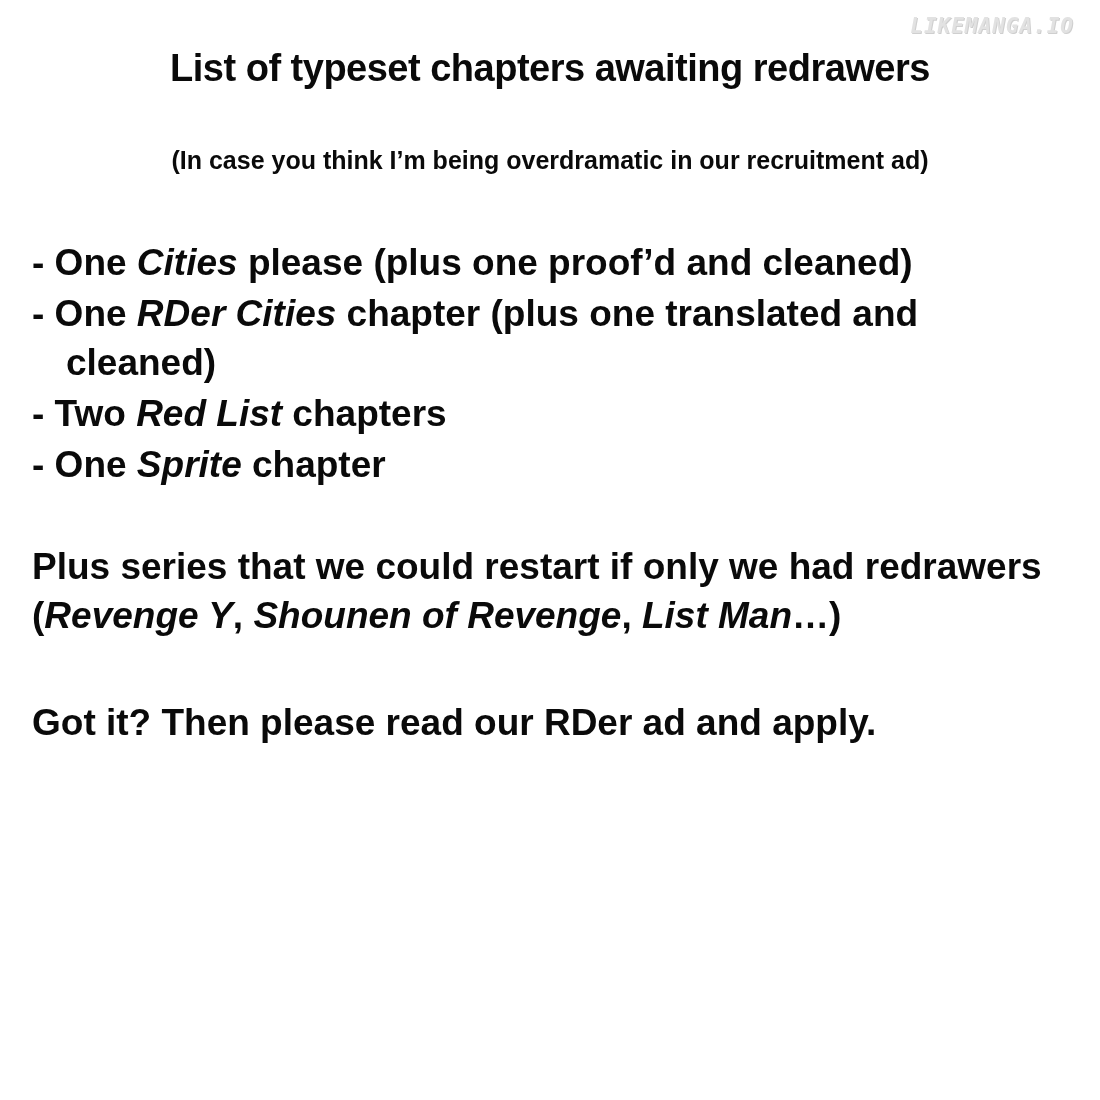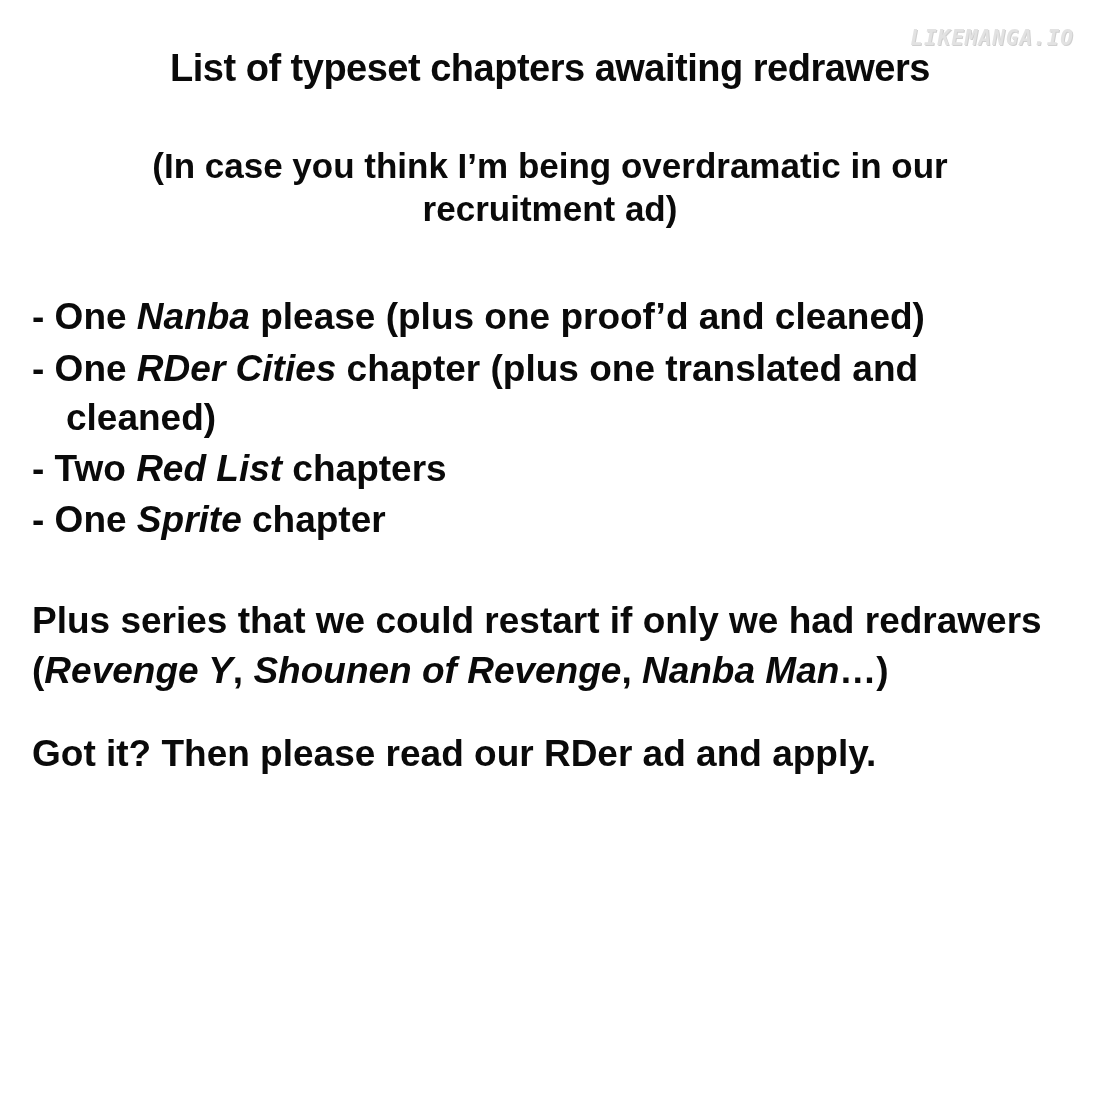--- a/index.html
+++ b/index.html
@@ -20,21 +20,21 @@
     position: relative;
     width: 1100px;
     height: 1100px;
     box-sizing: border-box;
     padding: 30px 32px 0 32px;
   }
 
   
   .watermark {
     position: absolute;
-    top: 26px;
+    top: 14px;
     right: 26px;
     font-family: "DejaVu Sans Mono", monospace;
     font-weight: bold;
     font-style: italic;
     font-size: 21px;
     letter-spacing: 1px;
     color: #e2e2e2;
     text-shadow: 1px 1px 0 #cfcfcf;
     user-select: none;
   }
@@ -45,21 +45,21 @@
     font-size: 38px;
     line-height: 1.08;
     letter-spacing: -0.5px;
     margin: 18px 0 0 0;
     padding: 0 40px;
   }
 
   .subtitle {
     text-align: center;
     font-weight: bold;
-    font-size: 35px;
+    font-size: 25px;
     line-height: 1.22;
     margin: 56px 0 0 0;
     padding: 0 60px;
   }
 
   .list {
     margin: 62px 0 0 0;
     padding: 0;
     list-style: none;
   }
@@ -78,50 +78,50 @@
     font-style: italic;
   }
 
   .para {
     font-weight: bold;
     font-size: 37px;
     line-height: 1.33;
     margin: 52px 0 0 0;
   }
   .para.closing {
-    margin-top: 34px;
+    margin-top: 58px;
   }
 </style>
 </head>
 <body>
 
 <div class="page">
 
   <div class="watermark">LIKEMANGA.IO</div>
 
   <h1 class="title">List of typeset chapters awaiting redrawers</h1>
 
   <p class="subtitle">(In case you think I’m being overdramatic in our recruitment ad)</p>
 
   <ul class="list">
     <li>
       <span class="dash">-</span>
-      <span>One </span><i>Nanba</i><span> please (plus one proof’d and cleaned)</span>
+      <span>One </span><i>Cities</i><span> please (plus one proof’d and cleaned)</span>
     </li>
     <li>
       <span class="dash">-</span>
       <span>One </span><i>RDer Cities</i><span> chapter (plus one translated and cleaned)</span>
     </li>
     <li>
       <span class="dash">-</span>
       <span>Two </span><i>Red List</i><span> chapters</span>
     </li>
     <li>
       <span class="dash">-</span>
       <span>One </span><i>Sprite</i><span> chapter</span>
     </li>
   </ul>
 
-  <p class="para"><span>Plus series that we could restart if only we had redrawers (</span><i>Revenge Y</i><span>, </span><i>Shounen of Revenge</i><span>, </span><i>Nanba Man</i><span>…)</span></p>
+  <p class="para"><span>Plus series that we could restart if only we had redrawers (</span><i>Revenge Y</i><span>, </span><i>Shounen of Revenge</i><span>, </span><i>List Man</i><span>…)</span></p>
 
   <p class="para closing">Got it? Then please read our RDer ad and apply.</p>
 
 </div>
 
 </body></html>

